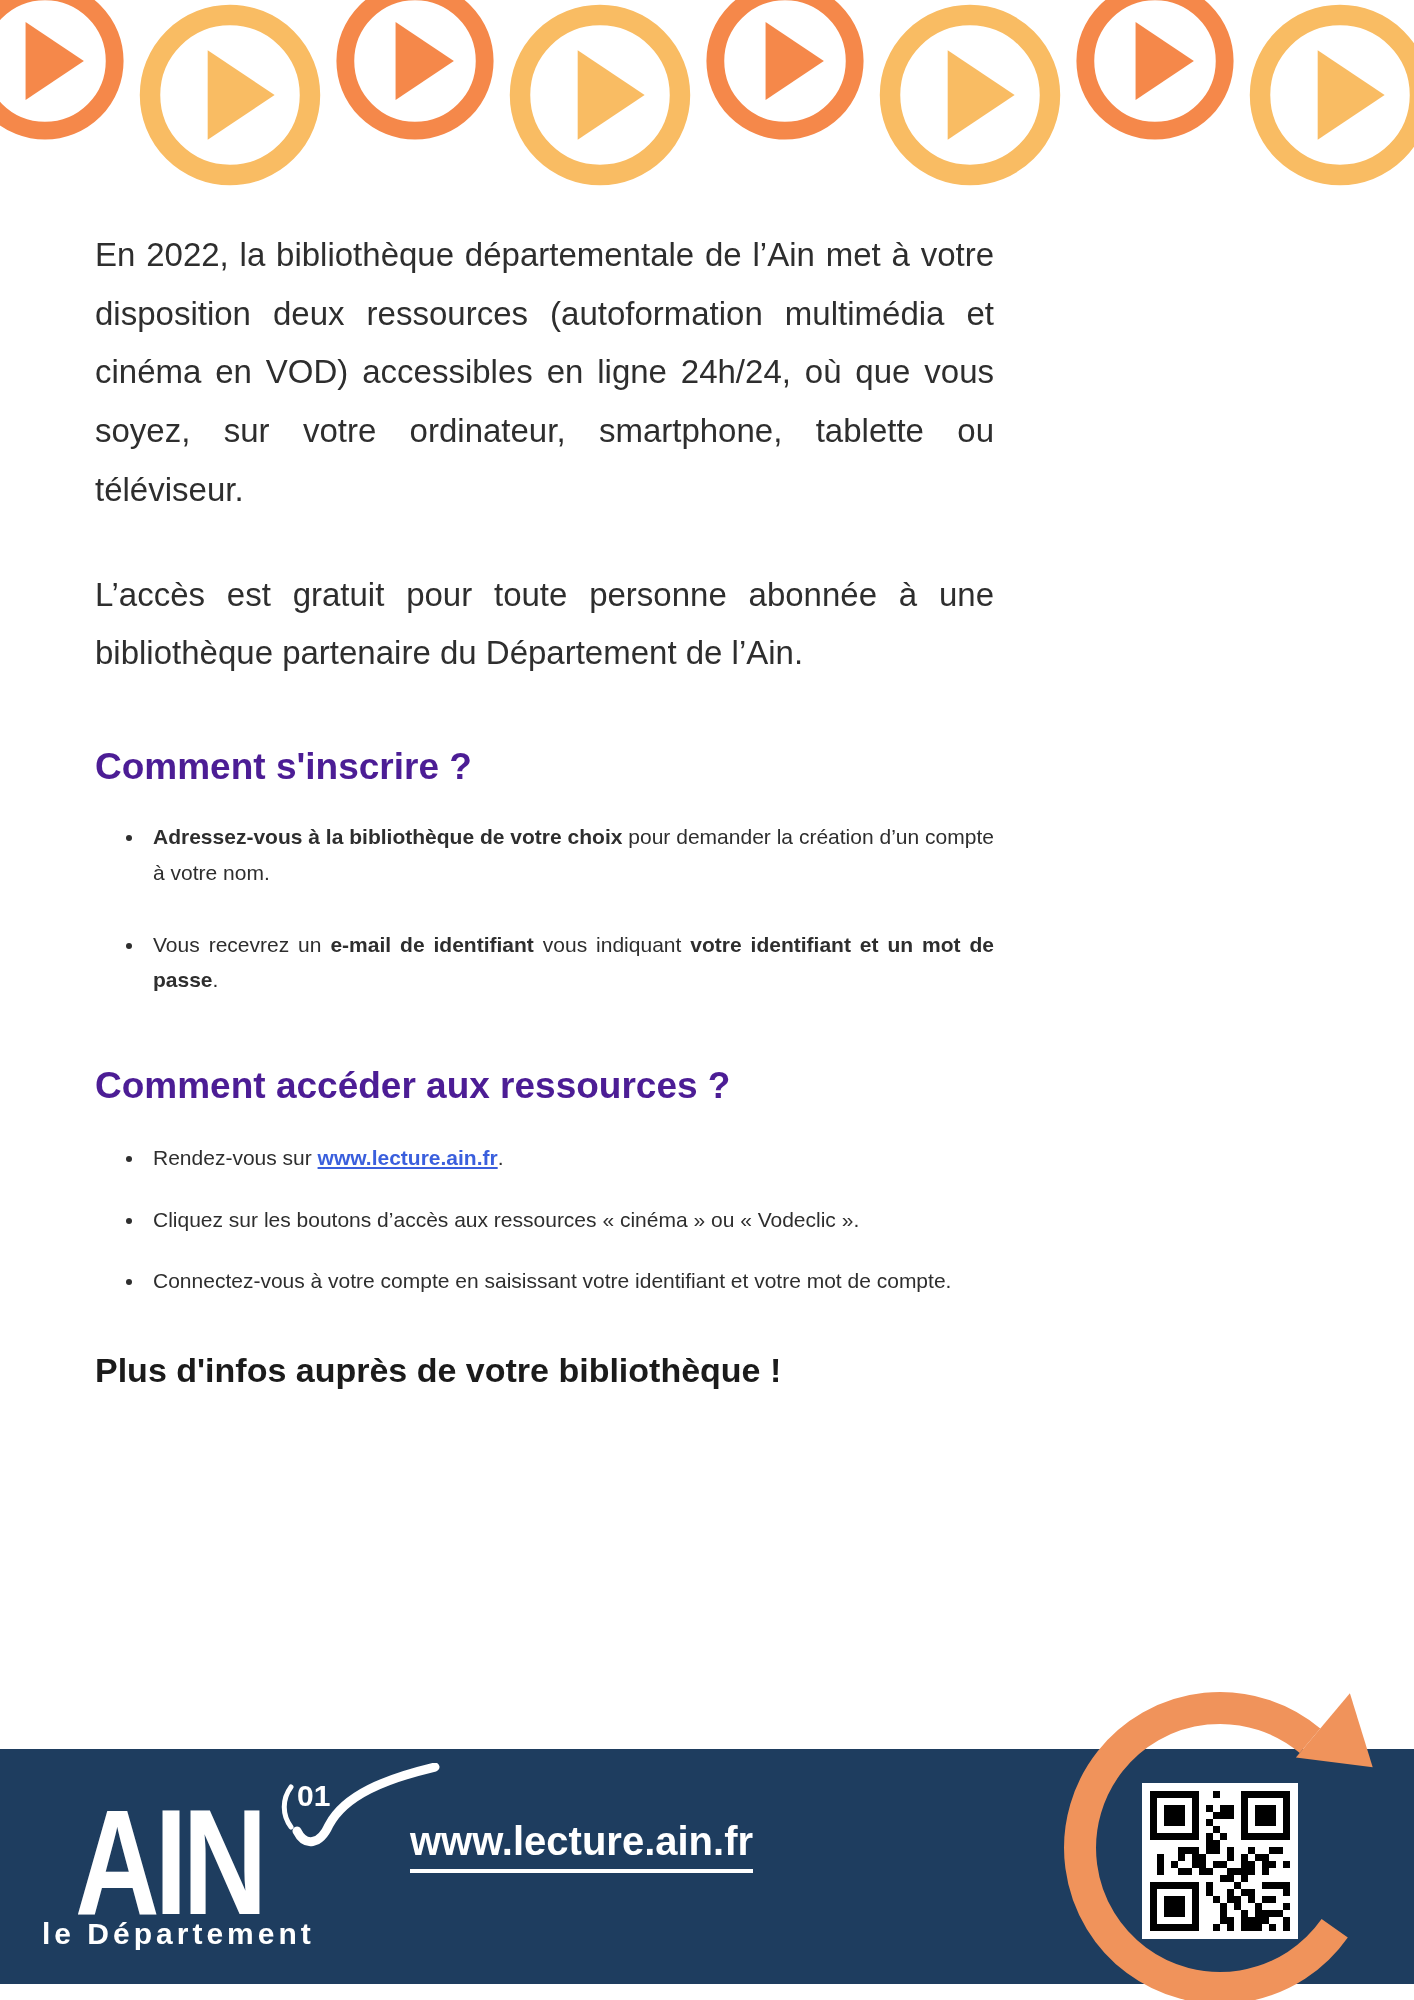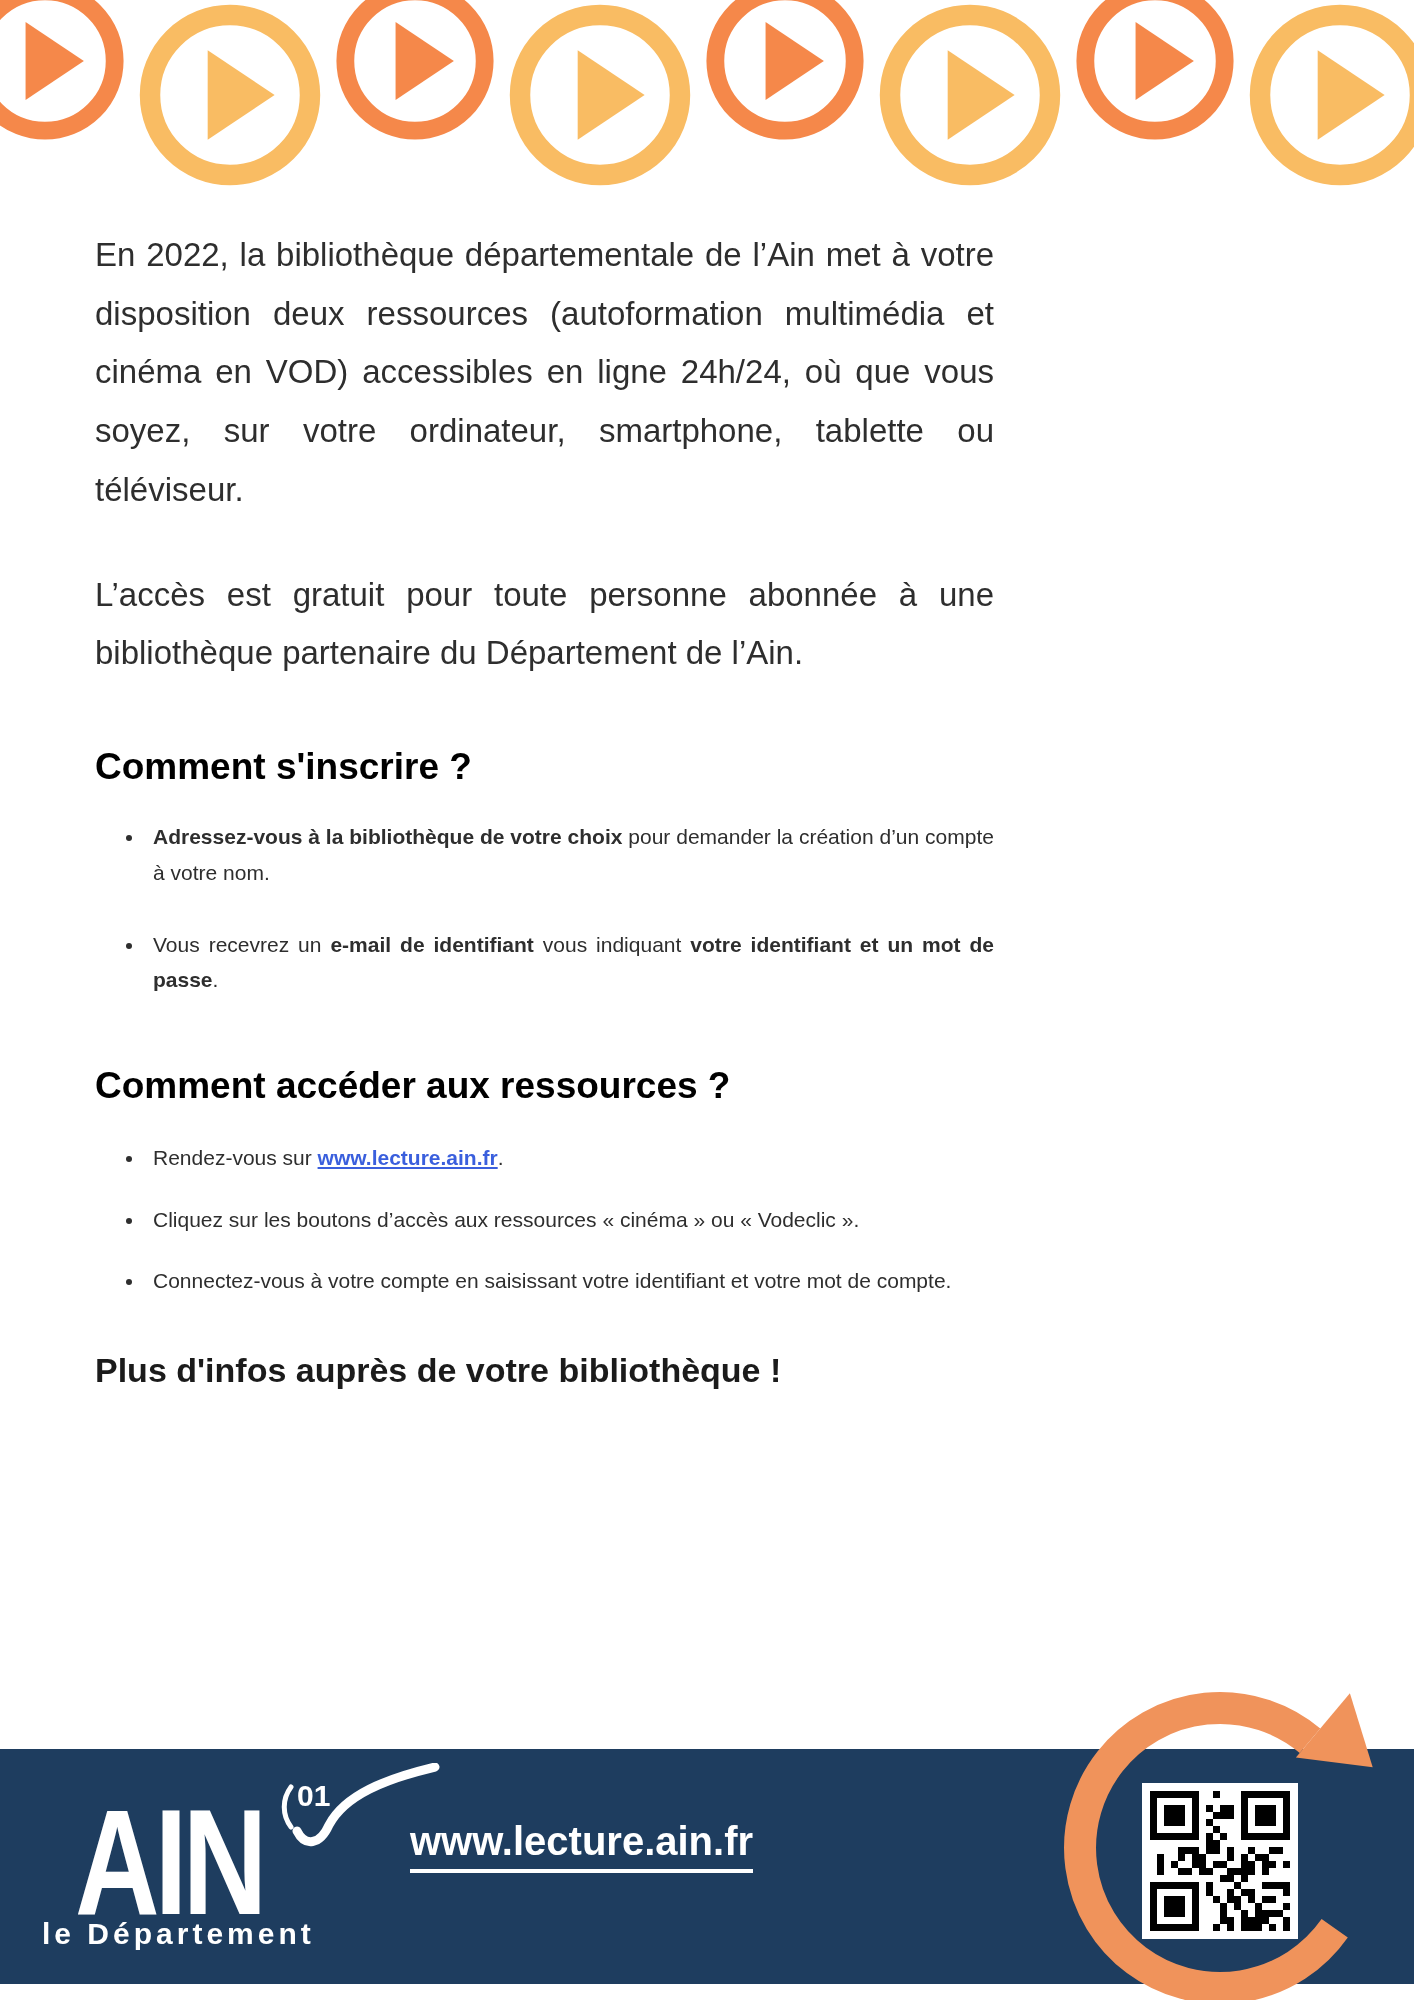--- a/index.html
+++ b/index.html
@@ -12,21 +12,21 @@
   .top-band { position:relative; height:200px; overflow:hidden; }
   .pc { position:absolute; display:block; }
   .pc-orange { color:#F5884A; width:162px; height:162px; top:-20px; }
   .pc-yellow { color:#F9BC63; width:186px; height:186px; top:2px; }
 
   
   .content { margin:0 420px 0 95px; }
   .intro { font-size:33px; line-height:1.78; text-align:justify; margin:0; }
   .intro-1 { margin-top:26px; }
   .intro-2 { margin-top:46px; }
-  .teal-heading { font-size:37px; line-height:1.3; font-weight:bold; color:#000000; margin:0; }
+  .teal-heading { font-size:37px; line-height:1.3; font-weight:bold; color:#4c1d95; margin:0; }
   .h-signup { margin-top:60px; }
   .h-access { margin-top:64px; }
   ul.blist { margin:28px 0 0 0; padding-left:50px; list-style:disc outside; }
   ul.blist-2 { margin-top:36px; }
   ul.blist-3 { margin-top:30px; }
   ul.blist li { font-size:21px; line-height:1.7; padding-left:8px; text-align:justify; }
   ul.blist li + li { margin-top:26px; }
   .b { font-weight:bold; }
   .note { margin:20px 0 0 50px; font-size:32px; line-height:1.5; text-align:justify; }
   a.body-link { color:#3A5FDD; font-weight:bold; text-decoration:underline; }

